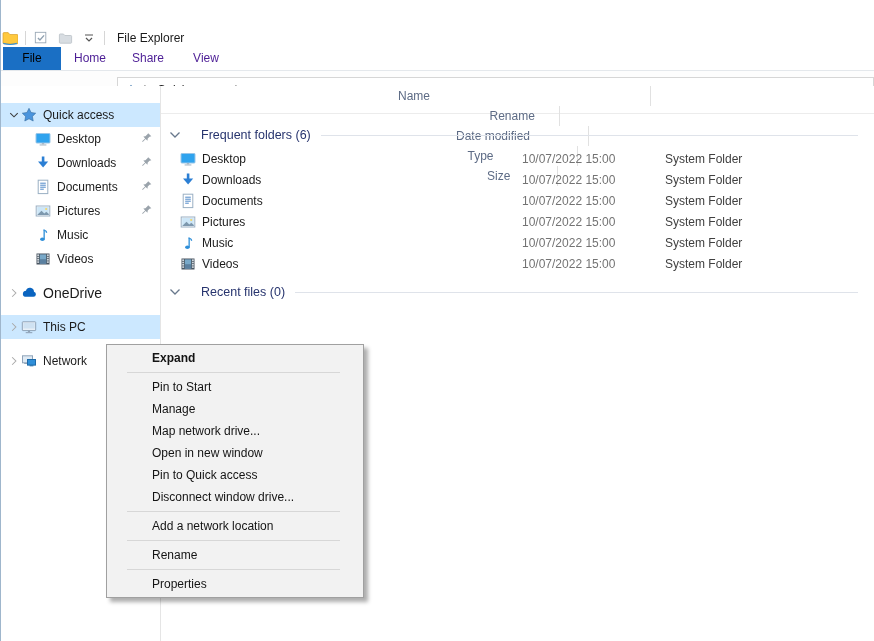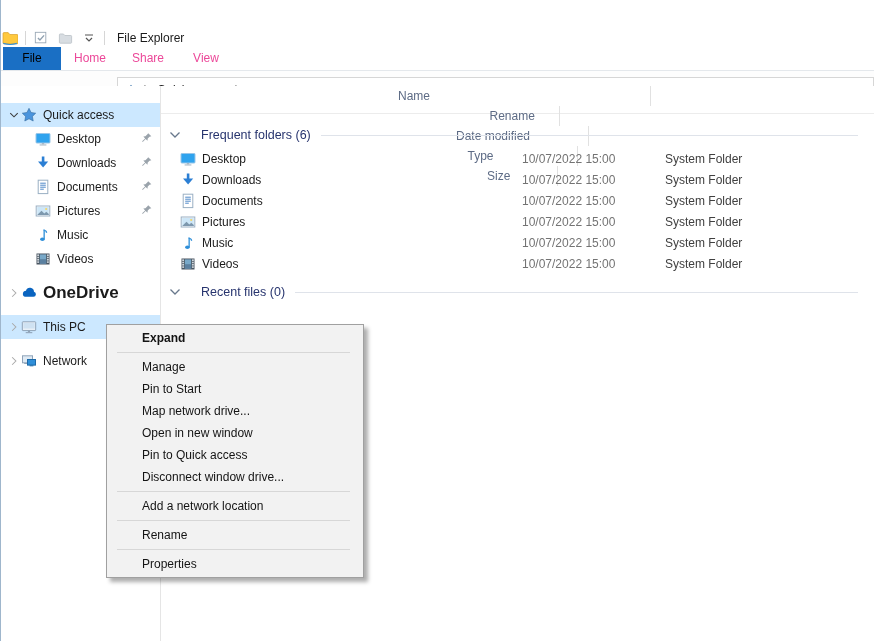--- a/index.html
+++ b/index.html
@@ -11,21 +11,21 @@
   
   .titlebar { height:23px; display:flex; align-items:flex-end; background:#fff;margin-top:24px; }
   .qat { display:flex; align-items:center; gap:6px; }
   .qat-sep { width:1px; height:14px; background:#d6d6d6; }
   .qat-btn { display:flex; align-items:center; justify-content:center; width:18px; height:18px; }
   .win-title { margin-left:6px; color:#1b1b1b; font-size:12px; }
 
   
   .ribbon-tabs { height:24px; display:flex; align-items:flex-end; padding-left:2px;
                  border-bottom:1px solid #e4e8ec; background:#fff; }
-  .rtab { width:58px; height:23px; line-height:23px; text-align:center; color:#ec4899; font-size:12px; }
+  .rtab { width:58px; height:23px; line-height:23px; text-align:center; color:#4c1d95; font-size:12px; }
   .rtab.active { background:#1a6fc4; color:#000000;margin-top:12px; }
 
   
   .navbar { height:38px; display:flex; align-items:center; padding-left:12px;
             border-bottom:1px solid #e6e6e6; background:#fdfdfd; }
   .nav-arrow { font-size:16px; line-height:16px; color:#bcbcbc; width:24px; text-align:center; }
   .nav-dd { font-size:9px; color:#b2b2b2; width:14px; text-align:center; }
   .nav-up { font-size:15px; color:#4a4a4a; width:26px; text-align:center; margin-left:6px; }
   .addressbar { flex:1; height:26px; margin-left:10px; border:1px solid #d6d6d6; background:#fff;
                 display:flex; align-items:center; padding-left:7px; gap:6px; }
@@ -65,22 +65,22 @@
   .rows { margin-top:4px; }
   .frow { display:flex; height:21px; align-items:center; }
   .fc { overflow:hidden; white-space:nowrap; }
   .fc.name  { width:267px; padding-left:19px; display:flex; align-items:center; gap:6px; color:#1b1b1b; }
   .fc.status{ width:84px;  padding-left:14px; }
   .fc.date  { width:143px; padding-left:10px; color:#737373; }
   .fc.type  { width:120px; padding-left:10px; color:#404040; }
   .fc.size  { width:81px;  padding-left:10px; color:#666; }
 
   
-  .ctx { position:absolute; left:105px; top:324px; width:258px; background:#f2f2f2;
-         border:1px solid #a0a0a0; box-shadow:4px 4px 4px rgba(0,0,0,.32); padding:2px 0; }
+  .ctx { position:absolute; left:105px; top:344px; width:258px; background:#f2f2f2;
+         border:1px solid #a0a0a0; box-shadow:4px 4px 4px rgba(0,0,0,.32); padding:2px 10px; }
   .ctx-item { height:22px; line-height:22px; padding-left:35px; color:#141414; font-size:12px; }
   .ctx-item.bold { font-weight:bold; }
   .ctx-sep { border-top:1px solid #d7d7d7; margin:3px 13px 3px 10px; }
 </style>
 </head>
 <body>
 
 <svg width="0" height="0" style="position:absolute">
   <defs>
     <symbol id="i-logo" viewBox="0 0 16 16">
@@ -291,21 +291,21 @@
       <div class="side-group-gap"></div>
       <div class="side-item">
         <span class="expander">
             <svg class="ico12">
               <use href="#i-chev-right"></use>
             </svg>
           </span>
         <span class="ico"><svg class="ico">
               <use href="#i-cloud"></use>
             </svg></span>
-        <span class="lbl" style="font-weight:bold;font-size:17px">OneDrive</span>
+        <span class="lbl" style="font-weight:normal;font-size:14px">OneDrive</span>
       </div>
       <div class="side-group-gap"></div>
       <div class="side-item sel">
         <span class="expander">
             <svg class="ico12">
               <use href="#i-chev-right"></use>
             </svg>
           </span>
         <span class="ico"><svg class="ico">
               <use href="#i-thispc"></use>
@@ -424,22 +424,22 @@
           </svg>
         <span class="glbl">Recent files (0)</span>
         <span class="gline"></span>
       </div>
     </div>
   </div>
 
   <div class="ctx">
     <div class="ctx-item bold">Expand</div>
     <div class="ctx-sep"></div>
+    <div class="ctx-item">Pin to Start</div>
     <div class="ctx-item">Manage</div>
-    <div class="ctx-item">Pin to Start</div>
     <div class="ctx-item">Map network drive...</div>
     <div class="ctx-item">Open in new window</div>
     <div class="ctx-item">Pin to Quick access</div>
     <div class="ctx-item">Disconnect window drive...</div>
     <div class="ctx-sep"></div>
     <div class="ctx-item">Add a network location</div>
     <div class="ctx-sep"></div>
     <div class="ctx-item">Rename</div>
     <div class="ctx-sep"></div>
     <div class="ctx-item">Properties</div>

